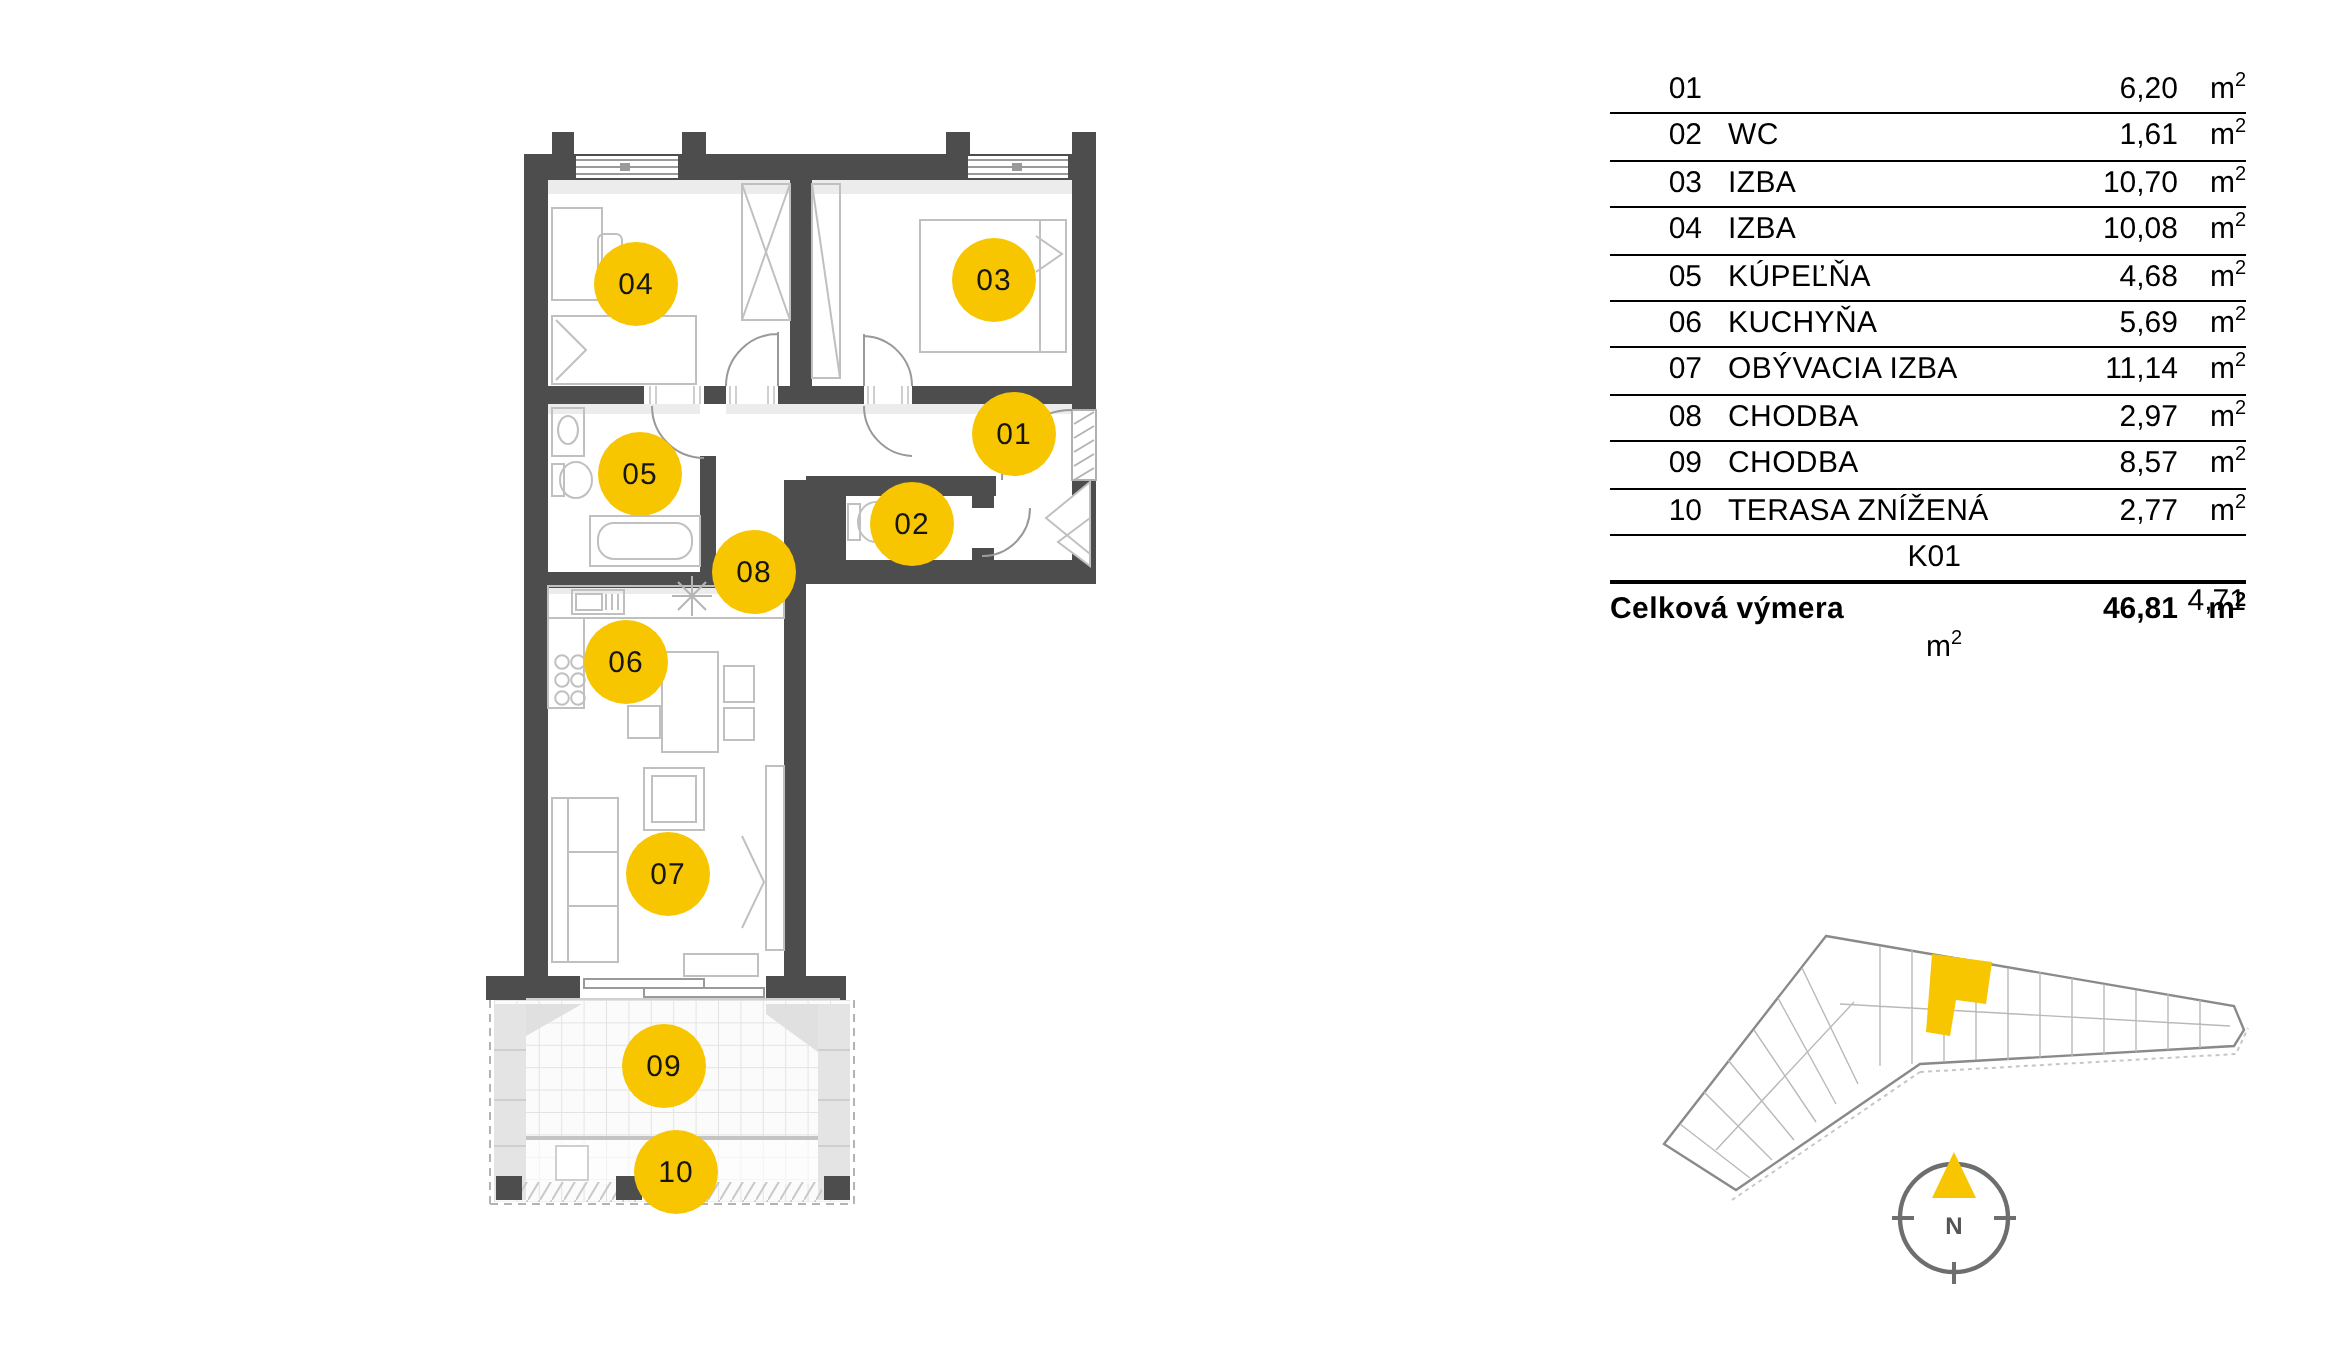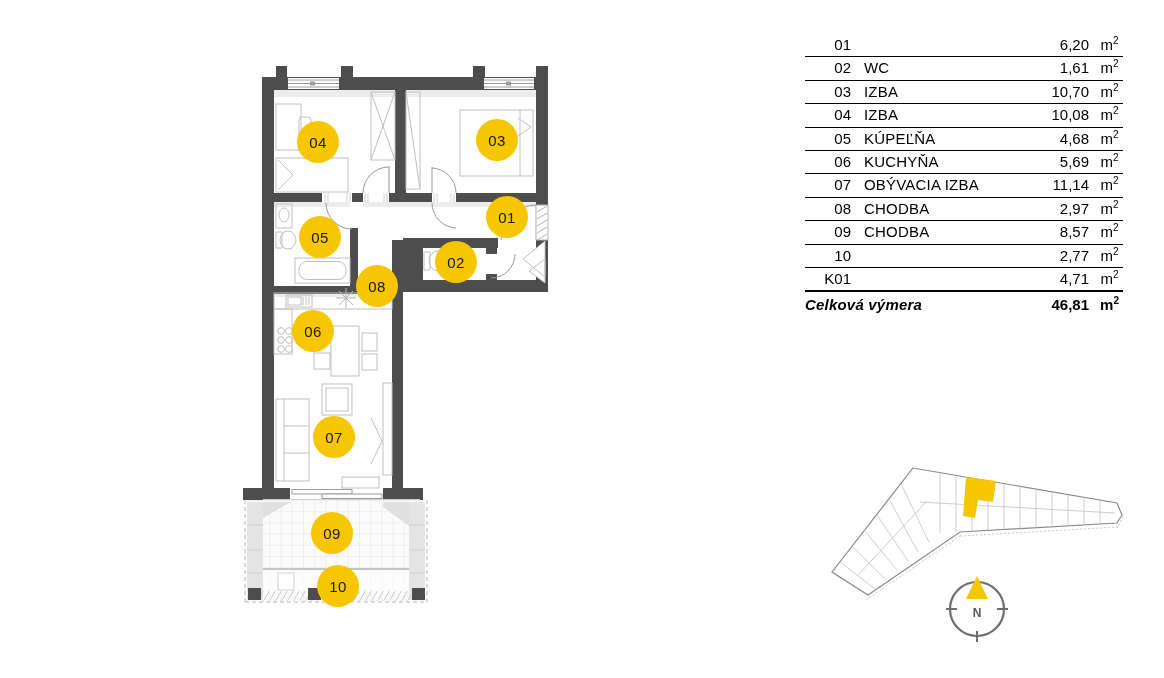--- a/index.html
+++ b/index.html
@@ -13,28 +13,28 @@
   
   #bubble-layer{position:absolute;left:0;top:0;width:600px;height:678px;pointer-events:none;}
   .bubble{position:absolute;width:42px;height:42px;margin:-21px 0 0 -21px;border-radius:50%;
           display:flex;align-items:center;justify-content:center;
           font-size:15px;letter-spacing:.5px;color:#161616;}
 
   
   #legend{position:absolute;left:805px;top:34px;width:318px;}
   .lrow{display:flex;align-items:center;height:22.4px;border-bottom:1px solid #000;
         font-size:15px;line-height:22.4px;}
-  .lrow.thick{border-bottom-width:2px;}
+  .lrow.thick{border-bottom-width:2px;flex-direction:column;}
   .lnum{width:46px;text-align:right;padding-right:13px;white-space:nowrap;}
   .lname{flex:1;letter-spacing:.2px;white-space:nowrap;}
   .larea{margin-left:auto;text-align:center;white-space:nowrap;}
-  .lunit{width:27px;padding-left:7px;text-align:center;white-space:nowrap;}
+  .lunit{width:27px;padding-left:7px;text-align:right;white-space:nowrap;}
   .lunit sup{font-size:10px;line-height:0;}
   #total-row{display:flex;align-items:center;height:25px;font-size:15px;font-weight:bold;}
-  #total-row .lname{flex:1;font-style:italic;}
+  #total-row .lname{flex:1;}
 
   
   #overview-svg{position:absolute;left:820px;top:450px;width:310px;height:205px;}
 </style>
 </head>
 <body>
 
 <div id="stage">
 
   <svg id="plan-svg" viewBox="0 0 600 678">
@@ -250,20 +250,21 @@
           <span class="lunit">m<sup>2</sup></span>
         </div>
         <div class="lrow">
           <span class="lnum">09</span>
           <span class="lname">CHODBA</span>
           <span class="larea">8,57</span>
           <span class="lunit">m<sup>2</sup></span>
         </div>
         <div class="lrow">
           <span class="lnum">10</span>
+          <span class="lname">TERASA ZNÍŽENÁ</span>
           <span class="larea">2,77</span>
           <span class="lunit">m<sup>2</sup></span>
         </div>
         <div class="lrow thick">
           <span class="lnum">K01</span>
           <span class="larea">4,71</span>
           <span class="lunit">m<sup>2</sup></span>
         </div>
       </div>
     <div id="total-row">

